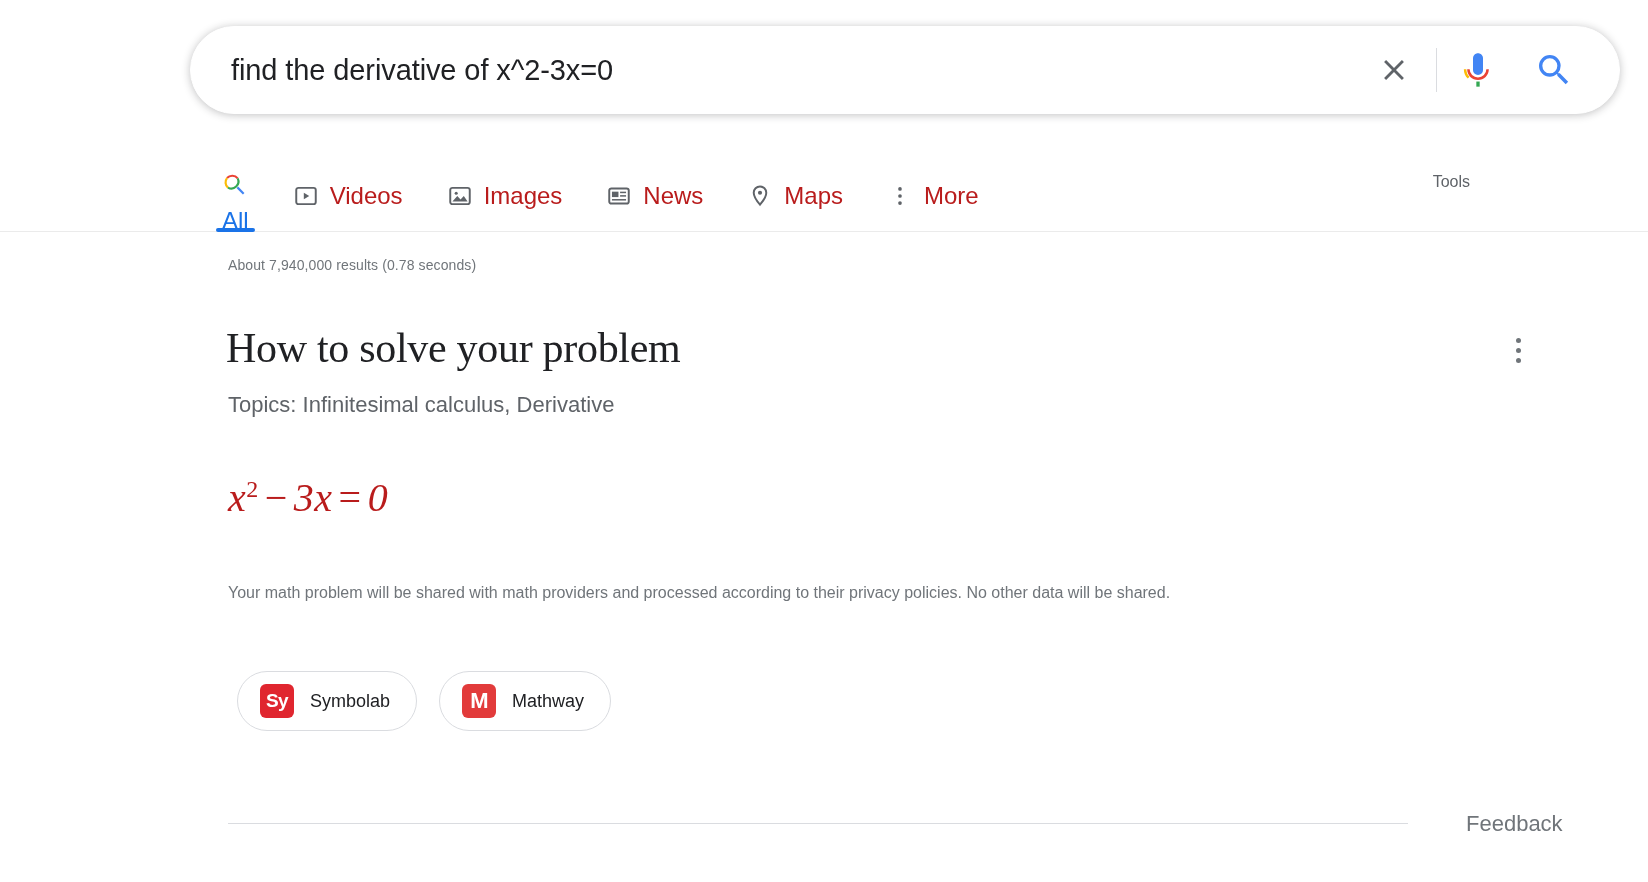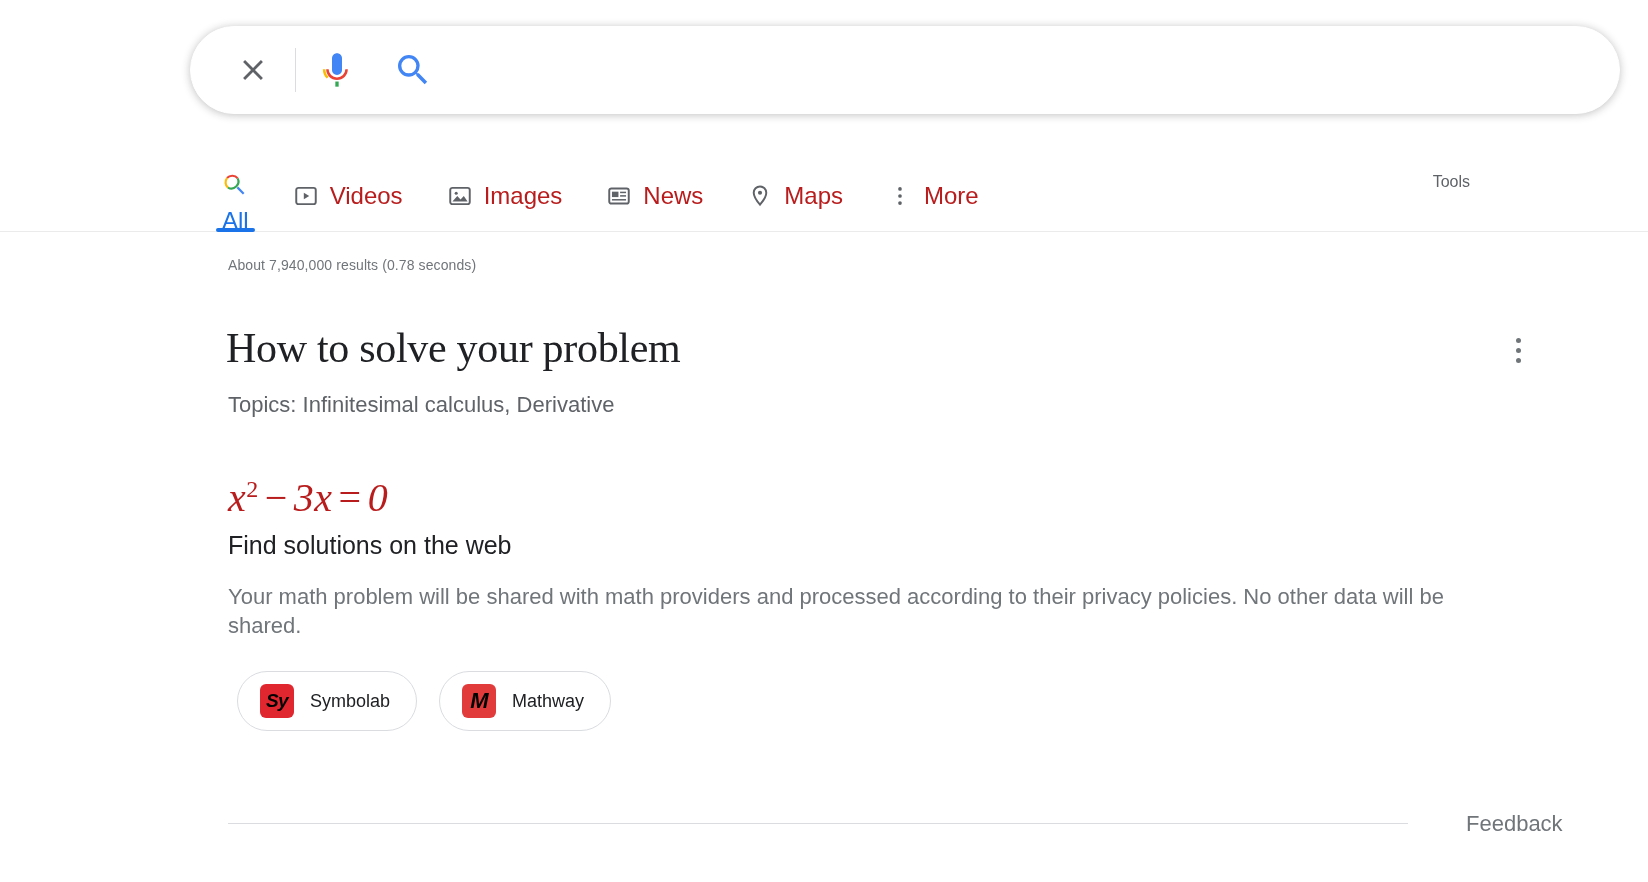--- a/index.html
+++ b/index.html
@@ -83,34 +83,34 @@
     margin-top: 32px;
   }
   .equation .op { font-style: normal; padding: 0 6px; }
   .equation sup { font-size: 0.6em; font-style: normal; vertical-align: super; }
   .sub-head {
     position: absolute; left: 228px; top: 531px;
     color: #202124; font-size: 25px; font-weight: 400;
   }
   .privacy-note {
     position: absolute; left: 228px; top: 583px; width: 1272px;
-    color: #70757a; font-size: 22px; line-height: 1.3;
+    color: #70757a; font-size: 16px; line-height: 1.3;
   }
   .providers { position: absolute; left: 237px; top: 671px; display: flex; gap: 22px; }
   .provider-chip {
     display: flex; align-items: center; gap: 16px;
     height: 60px; padding: 0 26px 0 22px;
     border: 1px solid #dadce0; border-radius: 30px;
     background: #fff; cursor: pointer;
   }
   .provider-name { font-size: 18px; color: #202124; }
   .logo-sq {
     width: 34px; height: 34px; border-radius: 6px;
     display: flex; align-items: center; justify-content: center;
-    color: #000000; font-weight: bold; font-size: 19px; letter-spacing: -0.5px; font-style: italic;
+    color: #ffffff; font-weight: bold; font-size: 19px; letter-spacing: -0.5px;
   }
   .logo-symbolab { background: #e0262f; }
   .logo-mathway { background: #e23b3b; font-size: 22px; }
 
   .kebab {
     position: absolute; left: 1500px; top: 330px;
     width: 36px; height: 40px; cursor: pointer;
     display: flex; flex-direction: column; align-items: center; justify-content: center; gap: 5px;
   }
   .kebab span { width: 5px; height: 5px; border-radius: 50%; background: #70757a; display: block; }
@@ -123,20 +123,21 @@
     color: #70757a; font-size: 22px; cursor: pointer;
   }
 </style>
 </head>
 <body>
 
 <div class="page">
 
   <div class="searchbar-wrap">
     <div class="searchbar">
+      <input class="search-input" type="text" value="find the derivative of x^2-3x=0" placeholder="Search" style="">
       <div class="sb-icon clear-icon">
         <svg width="34" height="34" viewBox="0 0 24 24" aria-hidden="true">
           <path d="M19 6.41 17.59 5 12 10.59 6.41 5 5 6.41 10.59 12 5 17.59 6.41 19 12 13.41 17.59 19 19 17.59 13.41 12z" fill="#5f6368"></path>
         </svg>
       </div>
       <div class="divider-v"></div>
       <div class="sb-icon mic-icon">
         <svg width="40" height="40" viewBox="0 0 24 24" aria-hidden="true">
           <path fill="#4285f4" d="M12 15c1.66 0 3-1.31 3-2.97V5c0-1.66-1.34-3-3-3S9 3.34 9 5v7.03C9 13.69 10.34 15 12 15z"></path>
           <path fill="#34a853" d="M11 18.92h2V22h-2z"></path>
@@ -234,21 +235,20 @@
   <div class="kebab">
     <span></span>
       <span></span>
       <span></span>
   </div>
 
   <div class="equation">
     <span>x</span><sup>2</sup><span class="op">−</span><span>3x</span><span class="op">=</span><span>0</span>
   </div>
 
-  <div class="sub-head">Find solutions on the web</div>
   <div class="privacy-note">Your math problem will be shared with math providers and processed according to their privacy policies. No other data will be shared.</div>
 
   <div class="providers">
     <div class="provider-chip">
       <span class="logo-sq logo-symbolab">Sy</span>
       <span class="provider-name">Symbolab</span>
     </div>
     <div class="provider-chip">
       <span class="logo-sq logo-mathway">M</span>
       <span class="provider-name">Mathway</span>

